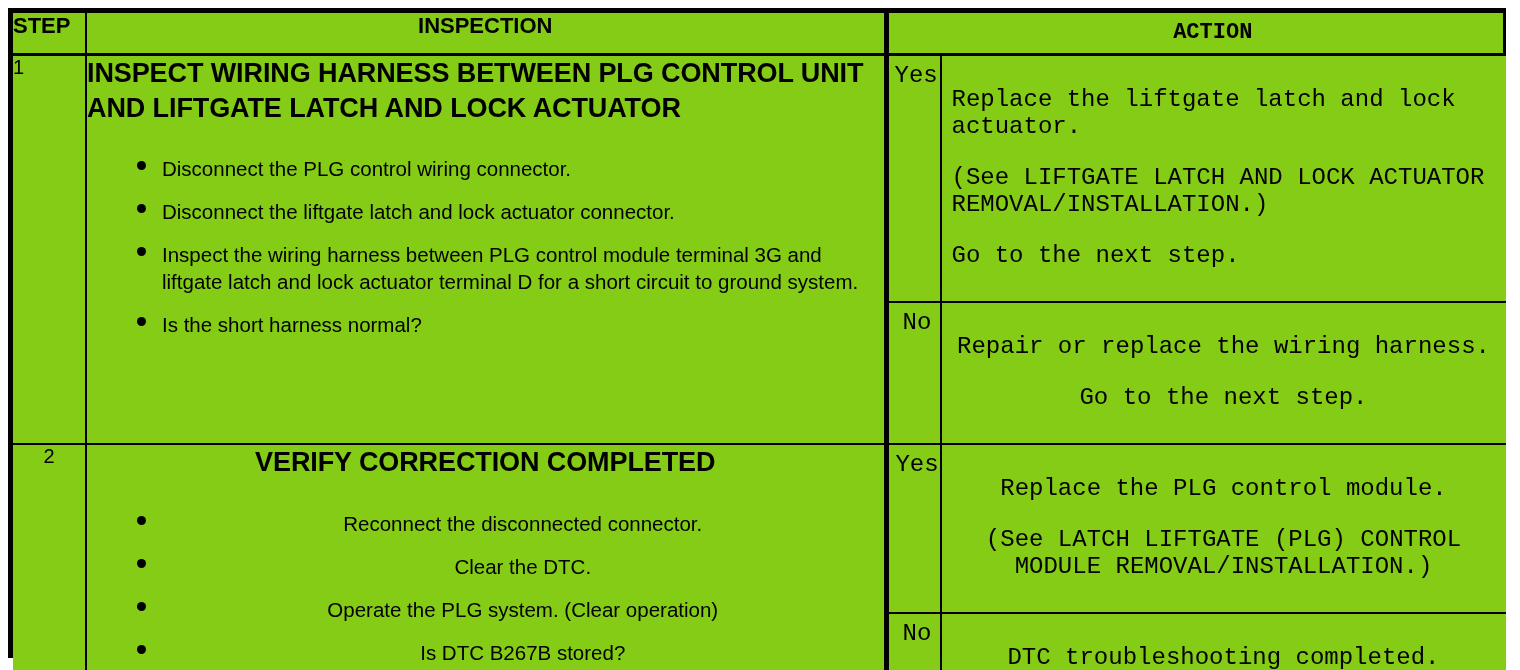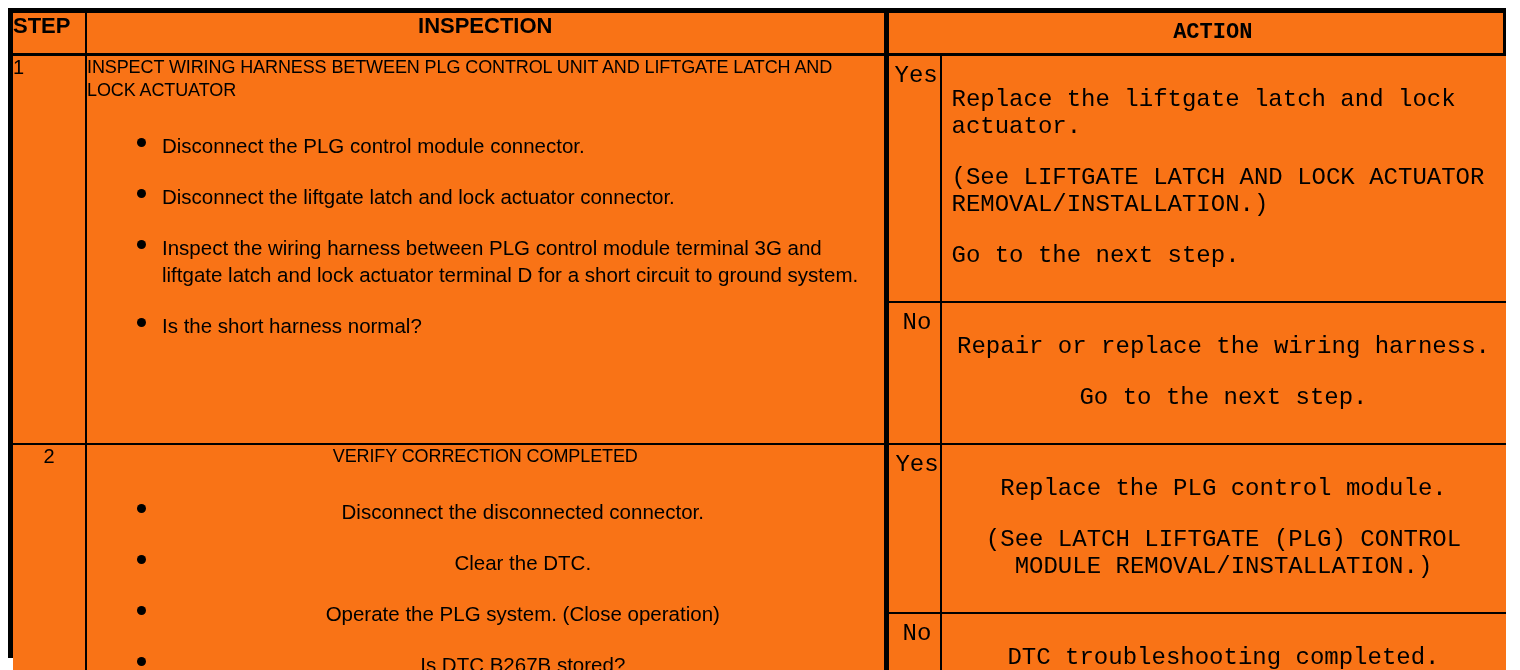--- a/index.html
+++ b/index.html
@@ -29,21 +29,21 @@
   table.tsb {
     border-collapse: collapse;
     table-layout: fixed;
     width: 100%;
     height: 100%;
   }
   table.tsb td {
     border: 2px solid #000;
     vertical-align: top;
     padding: 0;
-    background: #f97316;
+    background: #84cc16;
   }
   
   table.tsb tr:first-child > td { border-top: none; }
   table.tsb tr:last-child > td  { border-bottom: none; text-align: center; }
   table.tsb td:first-child       { border-left: none; }
   table.tsb td:last-child        { border-right: none; font-family: Liberation Mono, monospace; }
 
   
   col.c-step { width: 73px; }
   col.c-insp { width: 800px; }
@@ -77,34 +77,34 @@
     padding: 6px 0 0 6px;
     line-height: 1.15;
   }
 
   .insp {
     padding: 8px 10px 6px 10px;
     font-size: 20.5px;
     line-height: 1.22;
   }
   .insp .title {
-    font-weight: normal;
-    font-size: 18px;
+    font-weight: bold;
+    font-size: 27px;
     line-height: 1.28;
     letter-spacing: -0.1px;
   }
   .insp ul {
     list-style: none;
     margin: 0;
     padding: 0;
   }
   .insp ul li {
     position: relative;
     padding-left: 75px;
-    margin-top: 24px;
+    margin-top: 16px;
     line-height: 1.32;
   }
   .insp ul li:first-child { margin-top: 30px; }
   .insp ul li .bul {
     position: absolute;
     left: 50px;
     top: 0.30em;
     width: 9px;
     height: 9px;
     background: #000;
@@ -150,21 +150,21 @@
         <div class="hdr-center">ACTION</div>
       </td>
     </tr>
 
     <tr>
       <td class="step-num">1</td>
 
       <td class="insp">
         <div class="title">INSPECT WIRING HARNESS BETWEEN PLG CONTROL UNIT AND LIFTGATE LATCH AND LOCK ACTUATOR</div>
         <ul>
-          <li><span class="bul"></span><span>Disconnect the PLG control module connector.</span></li>
+          <li><span class="bul"></span><span>Disconnect the PLG control wiring connector.</span></li>
           <li><span class="bul"></span><span>Disconnect the liftgate latch and lock actuator connector.</span></li>
           <li><span class="bul"></span><span>Inspect the wiring harness between PLG control module terminal 3G and liftgate latch and lock actuator terminal D for a short circuit to ground system.</span></li>
           <li><span class="bul"></span><span>Is the short harness normal?</span></li>
         </ul>
       </td>
 
       <td class="thick-left" colspan="2" style="padding:0;">
         <table class="subtable">
           <colgroup>
                 <col class="s-yn">
@@ -190,23 +190,23 @@
             </table>
       </td>
     </tr>
 
     <tr>
       <td class="step-num">2</td>
 
       <td class="insp">
         <div class="title">VERIFY CORRECTION COMPLETED</div>
         <ul>
-          <li><span class="bul"></span><span>Disconnect the disconnected connector.</span></li>
+          <li><span class="bul"></span><span>Reconnect the disconnected connector.</span></li>
           <li><span class="bul"></span><span>Clear the DTC.</span></li>
-          <li><span class="bul"></span><span>Operate the PLG system. (Close operation)</span></li>
+          <li><span class="bul"></span><span>Operate the PLG system. (Clear operation)</span></li>
           <li><span class="bul"></span><span>Is DTC B267B stored?</span></li>
         </ul>
       </td>
 
       <td class="thick-left" colspan="2" style="padding:0;">
         <table class="subtable">
           <colgroup>
                 <col class="s-yn">
                 <col class="s-act">
               </colgroup>

